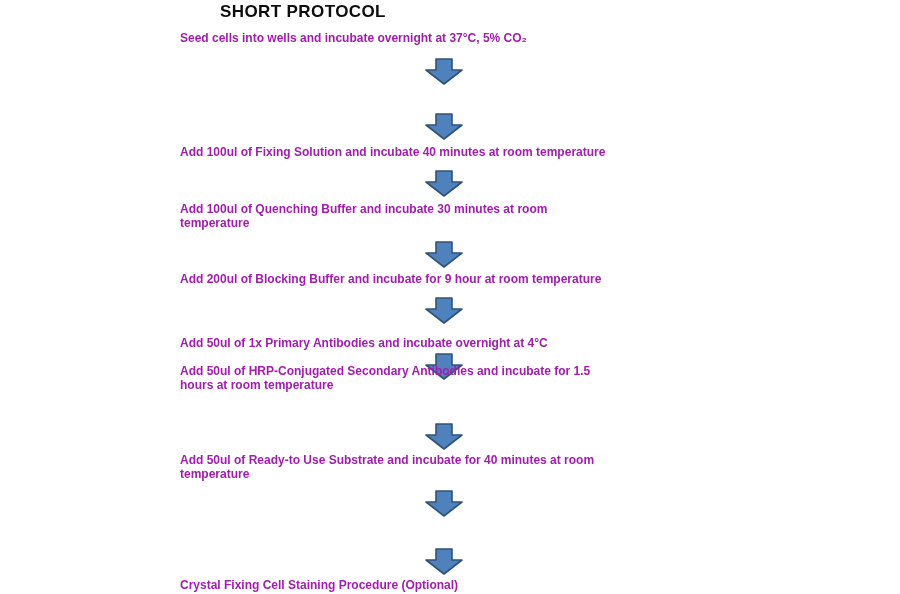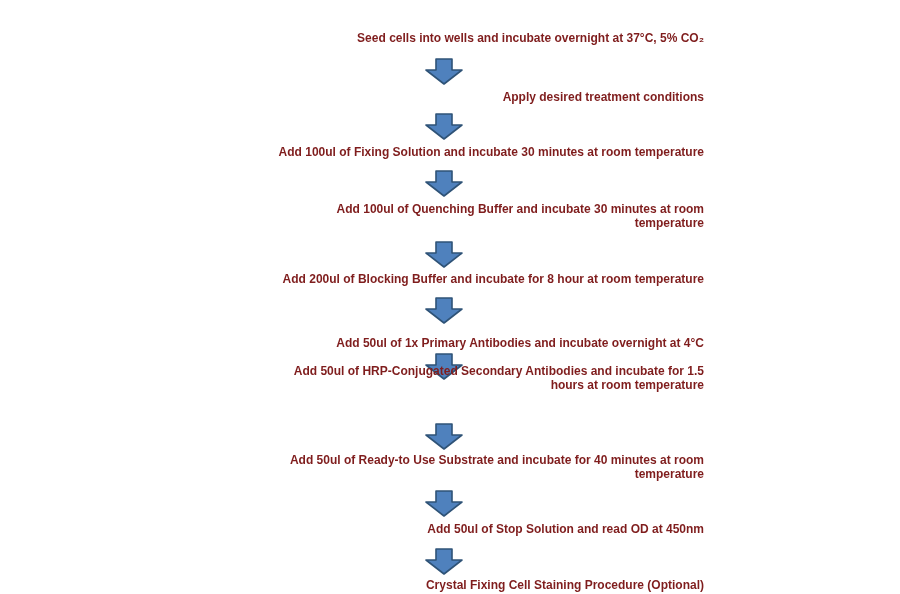--- a/index.html
+++ b/index.html
@@ -24,75 +24,75 @@
     font-size: 17px;
     font-weight: bold;
     color: #0d0d0d;
     letter-spacing: 0.4px;
     white-space: nowrap;
   }
   .step {
     position: absolute;
     left: 180px;
     width: 524px;
-    text-align: right;
+    text-align: left;
     font-size: 12px;
     font-weight: bold;
-    color: #7f1d1d;
+    color: #a21caf;
     line-height: 14px;
     white-space: pre-line;
   }
   .arrow {
     position: absolute;
     left: 425px;
     width: 38px;
     height: 27px;
   }
   .arrow svg { display: block; }
 </style>
 </head>
 <body>
 
 <div class="stage">
 
+  <div class="title">SHORT PROTOCOL</div>
 
   <div class="step" style="top:31px">Seed cells into wells and incubate overnight at 37°C, 5% CO₂</div>
 
   <div class="arrow" style="top:58px">
     <svg width="38" height="27" viewBox="0 0 38 27" xmlns="http://www.w3.org/2000/svg">
       <polygon points="11,1 27,1 27,12 37,12 19,26 1,12 11,12" fill="#4f81bd" stroke="#2f5377" stroke-width="1.6" stroke-linejoin="round"></polygon>
     </svg>
   </div>
 
-  <div class="step" style="top:90px">Apply desired treatment conditions</div>
 
   <div class="arrow" style="top:113px">
     <svg width="38" height="27" viewBox="0 0 38 27" xmlns="http://www.w3.org/2000/svg">
       <polygon points="11,1 27,1 27,12 37,12 19,26 1,12 11,12" fill="#4f81bd" stroke="#2f5377" stroke-width="1.6" stroke-linejoin="round"></polygon>
     </svg>
   </div>
 
-  <div class="step" style="top:145px">Add 100ul of Fixing Solution and incubate 30 minutes at room temperature</div>
+  <div class="step" style="top:145px">Add 100ul of Fixing Solution and incubate 40 minutes at room temperature</div>
 
   <div class="arrow" style="top:170px">
     <svg width="38" height="27" viewBox="0 0 38 27" xmlns="http://www.w3.org/2000/svg">
       <polygon points="11,1 27,1 27,12 37,12 19,26 1,12 11,12" fill="#4f81bd" stroke="#2f5377" stroke-width="1.6" stroke-linejoin="round"></polygon>
     </svg>
   </div>
 
   <div class="step" style="top:202px">Add 100ul of Quenching Buffer and incubate 30 minutes at room
 temperature</div>
 
   <div class="arrow" style="top:241px">
     <svg width="38" height="27" viewBox="0 0 38 27" xmlns="http://www.w3.org/2000/svg">
       <polygon points="11,1 27,1 27,12 37,12 19,26 1,12 11,12" fill="#4f81bd" stroke="#2f5377" stroke-width="1.6" stroke-linejoin="round"></polygon>
     </svg>
   </div>
 
-  <div class="step" style="top:272px">Add 200ul of Blocking Buffer and incubate for 8 hour at room temperature</div>
+  <div class="step" style="top:272px">Add 200ul of Blocking Buffer and incubate for 9 hour at room temperature</div>
 
   <div class="arrow" style="top:297px">
     <svg width="38" height="27" viewBox="0 0 38 27" xmlns="http://www.w3.org/2000/svg">
       <polygon points="11,1 27,1 27,12 37,12 19,26 1,12 11,12" fill="#4f81bd" stroke="#2f5377" stroke-width="1.6" stroke-linejoin="round"></polygon>
     </svg>
   </div>
 
   <div class="step" style="top:336px">Add 50ul of 1x Primary Antibodies and incubate overnight at 4°C</div>
 
   <div class="arrow" style="top:353px">
@@ -112,21 +112,20 @@
 
   <div class="step" style="top:453px">Add 50ul of Ready-to Use Substrate and incubate for 40 minutes at room
 temperature</div>
 
   <div class="arrow" style="top:490px">
     <svg width="38" height="27" viewBox="0 0 38 27" xmlns="http://www.w3.org/2000/svg">
       <polygon points="11,1 27,1 27,12 37,12 19,26 1,12 11,12" fill="#4f81bd" stroke="#2f5377" stroke-width="1.6" stroke-linejoin="round"></polygon>
     </svg>
   </div>
 
-  <div class="step" style="top:522px">Add 50ul of Stop Solution and read OD at 450nm</div>
 
   <div class="arrow" style="top:548px">
     <svg width="38" height="27" viewBox="0 0 38 27" xmlns="http://www.w3.org/2000/svg">
       <polygon points="11,1 27,1 27,12 37,12 19,26 1,12 11,12" fill="#4f81bd" stroke="#2f5377" stroke-width="1.6" stroke-linejoin="round"></polygon>
     </svg>
   </div>
 
   <div class="step" style="top:578px">Crystal Fixing Cell Staining Procedure (Optional)</div>
 
 </div>

